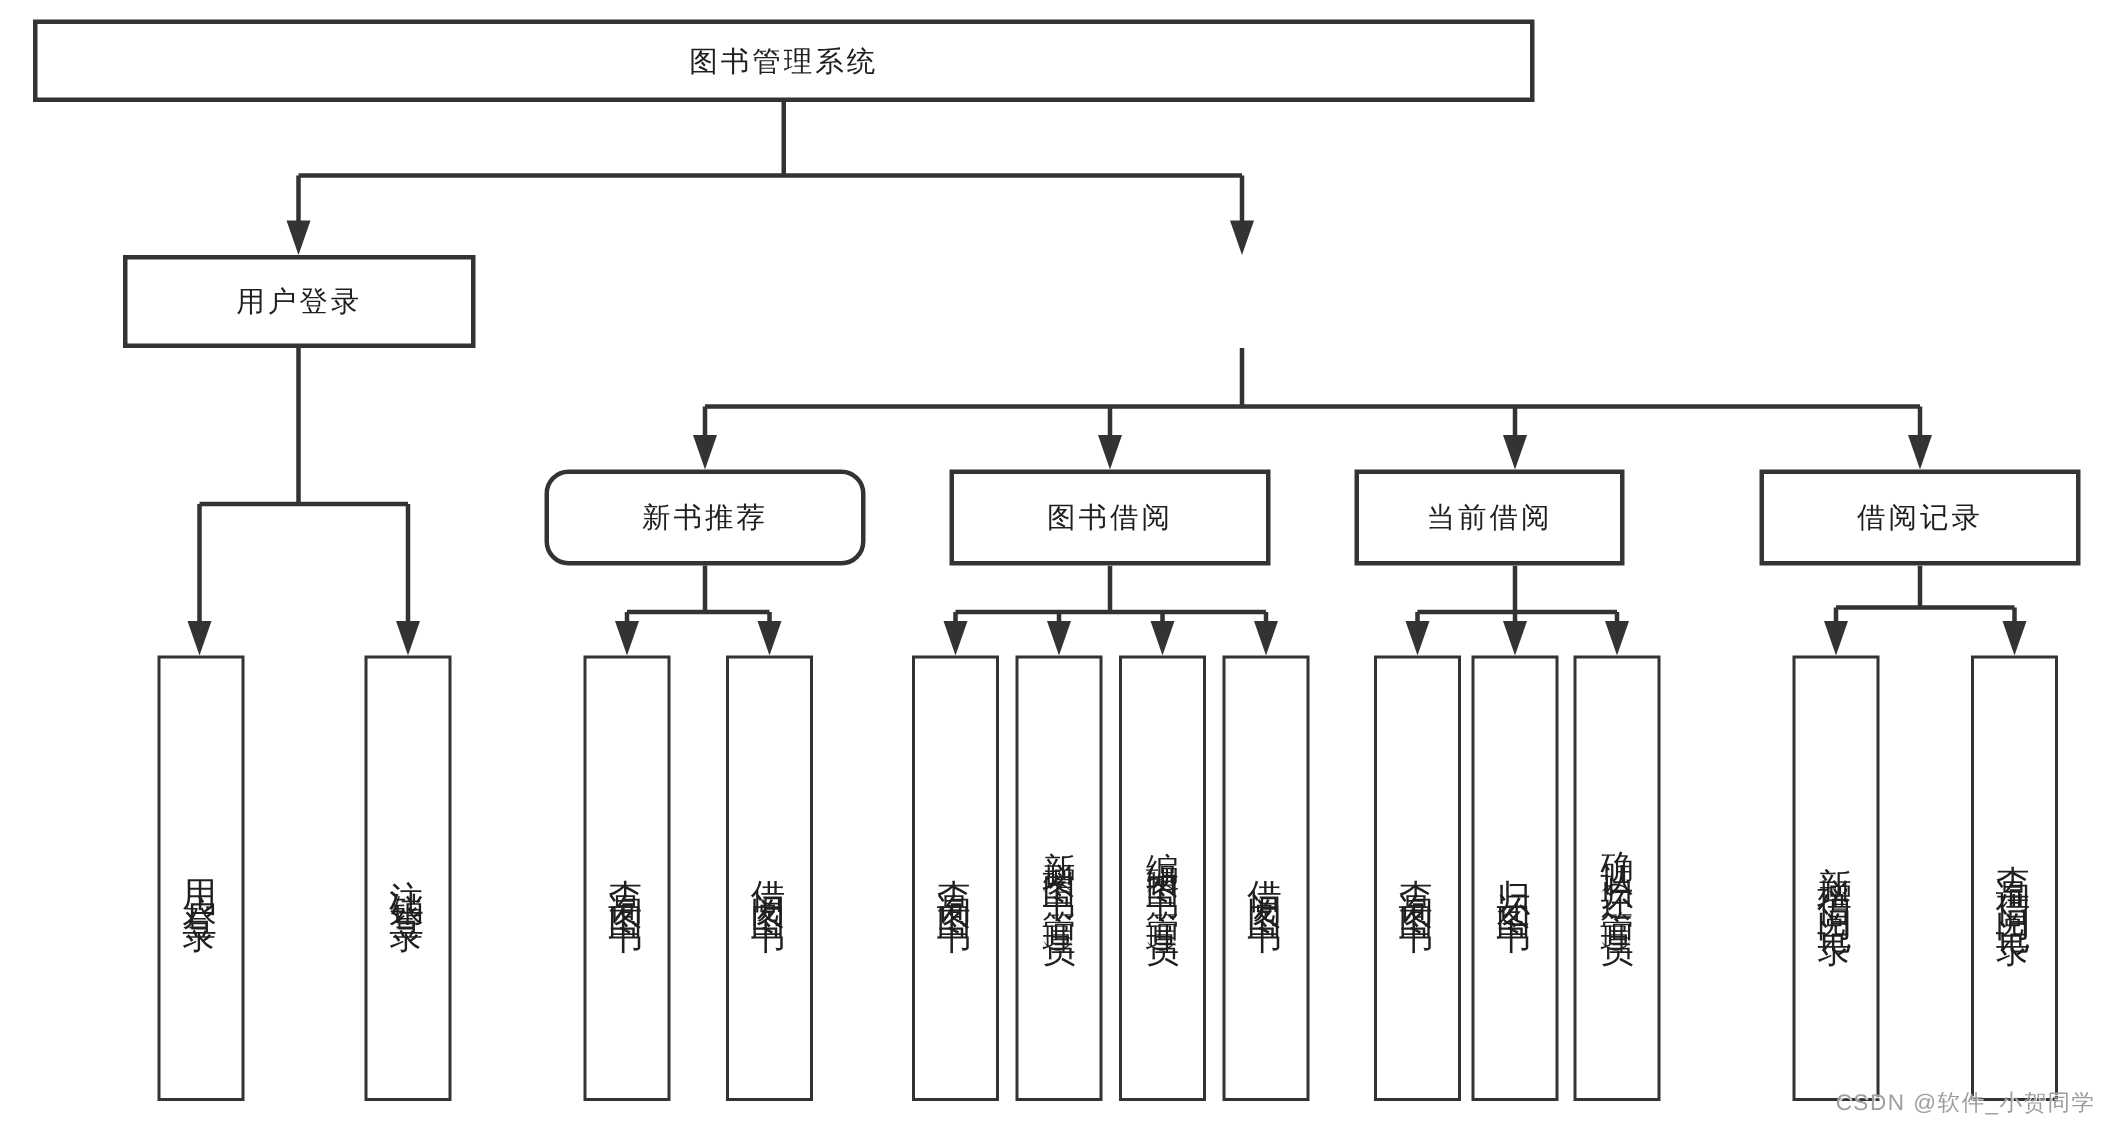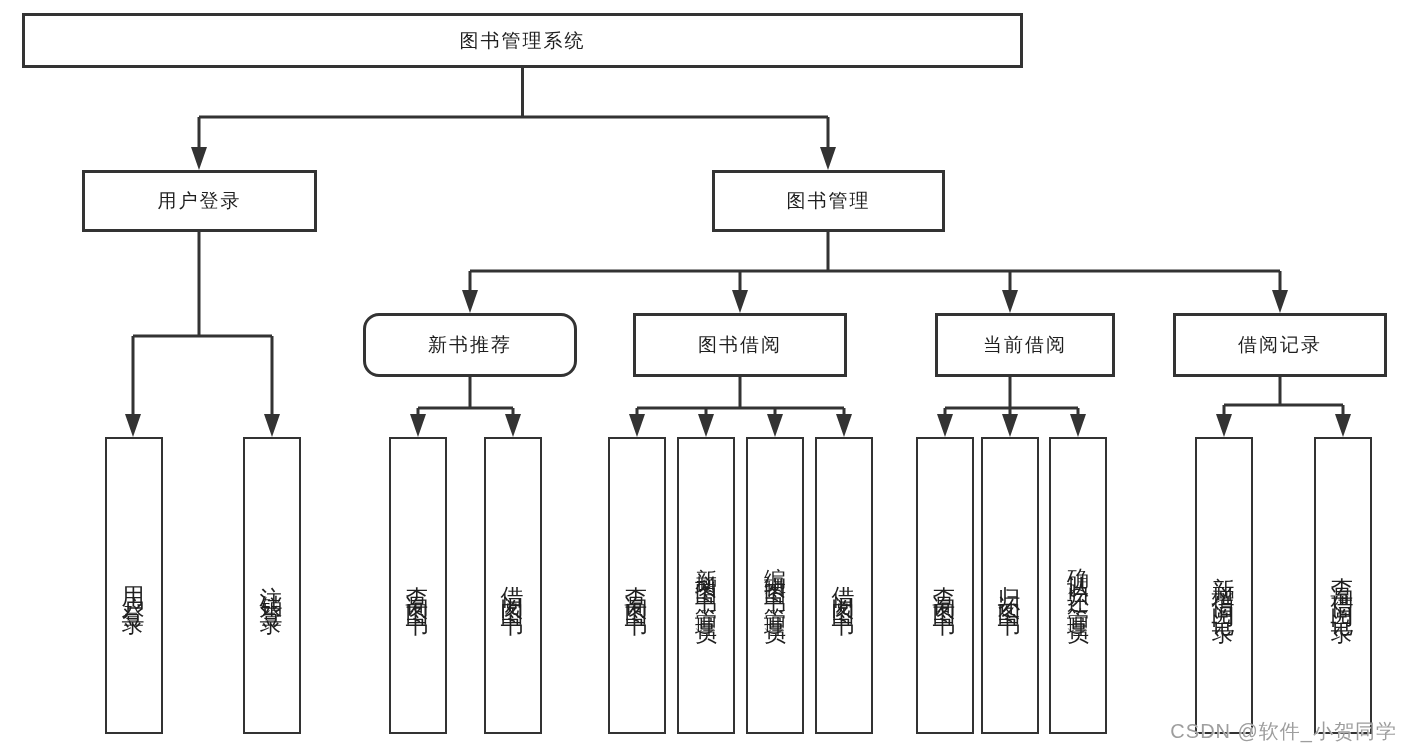--- a/index.html
+++ b/index.html
@@ -18,21 +18,21 @@
     font-size:19px; letter-spacing:2px; white-space:nowrap;
   }
   .node.v {
     border-width:2px;
     writing-mode:vertical-rl; text-orientation:mixed;
     font-size:23px; letter-spacing:9px; white-space:normal;
   }
   .node.v.long { font-size:22px; letter-spacing:8px; }
   .watermark {
     position:absolute; right:8px; bottom:2px; z-index:5;
-    font-size:20px; letter-spacing:1px; color:var(--wm,#9e9e9e);
+    font-size:15px; letter-spacing:1px; color:var(--wm,#9e9e9e);
     text-shadow:1px 1px 0 rgba(255,255,255,.8);
   }
 </style>
 </head>
 <body>
 
 <div class="stage">
 
   <svg class="wires" viewBox="0 0 1405 747" xmlns="http://www.w3.org/2000/svg">
     <g>
@@ -73,25 +73,24 @@
     <g>
       <path d="M1280 377 V405 M1224 405 H1343 M1224 405 V418 M1343 405 V418"></path>
       <polygon points="1216,414 1232,414 1224,437"></polygon>
       <polygon points="1335,414 1351,414 1343,437"></polygon>
     </g>
   </svg>
 
   <div class="node" style="left:22px; top:13px; width:1001px; height:55px;">图书管理系统</div>
 
   <div class="node" style="left:82px; top:170px; width:235px; height:62px;">用户登录</div>
-  <div class="node" style="left:712px; top:170px; width:233px; height:62px;">图书管理</div>
 
   <div class="node" style="left:363px; top:313px; width:214px; height:64px;border-radius:16px;">新书推荐</div>
   <div class="node" style="left:633px; top:313px; width:214px; height:64px;">图书借阅</div>
-  <div class="node" style="left:903px; top:313px; width:180px; height:64px;margin-left:32px;">当前借阅</div>
+  <div class="node" style="left:903px; top:313px; width:180px; height:64px;">当前借阅</div>
   <div class="node" style="left:1173px; top:313px; width:214px; height:64px;">借阅记录</div>
 
   <div class="node v" style="left:105px; top:437px; width:58px; height:297px;">用户登录</div>
   <div class="node v" style="left:243px; top:437px; width:58px; height:297px;">注销登录</div>
 
   <div class="node v" style="left:389px; top:437px; width:58px; height:297px;">查询图书</div>
   <div class="node v" style="left:484px; top:437px; width:58px; height:297px;">借阅图书</div>
 
   <div class="node v" style="left:608px; top:437px; width:58px; height:297px;">查询图书</div>
   <div class="node v long" style="left:677px; top:437px; width:58px; height:297px;">新增图书（管理员）</div>

